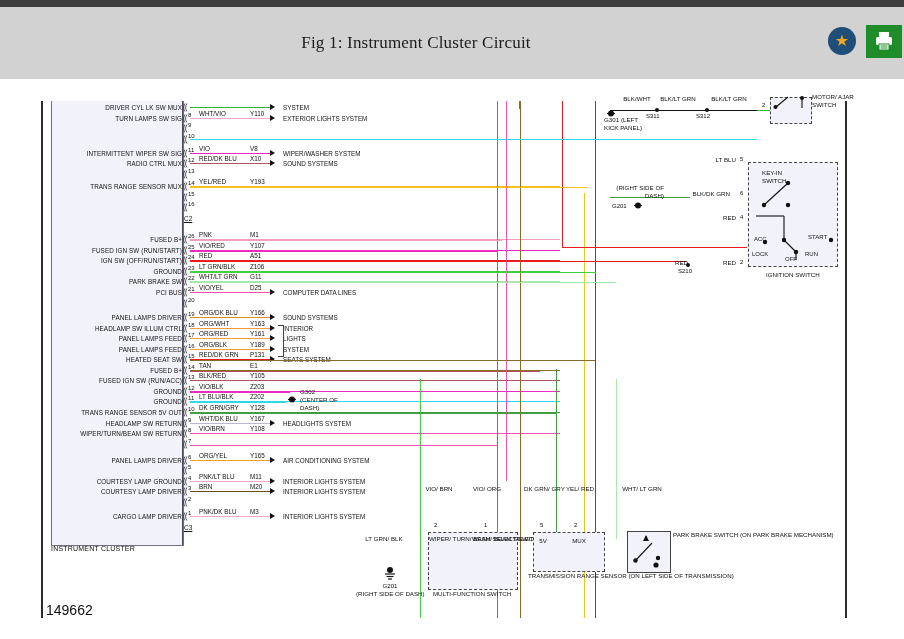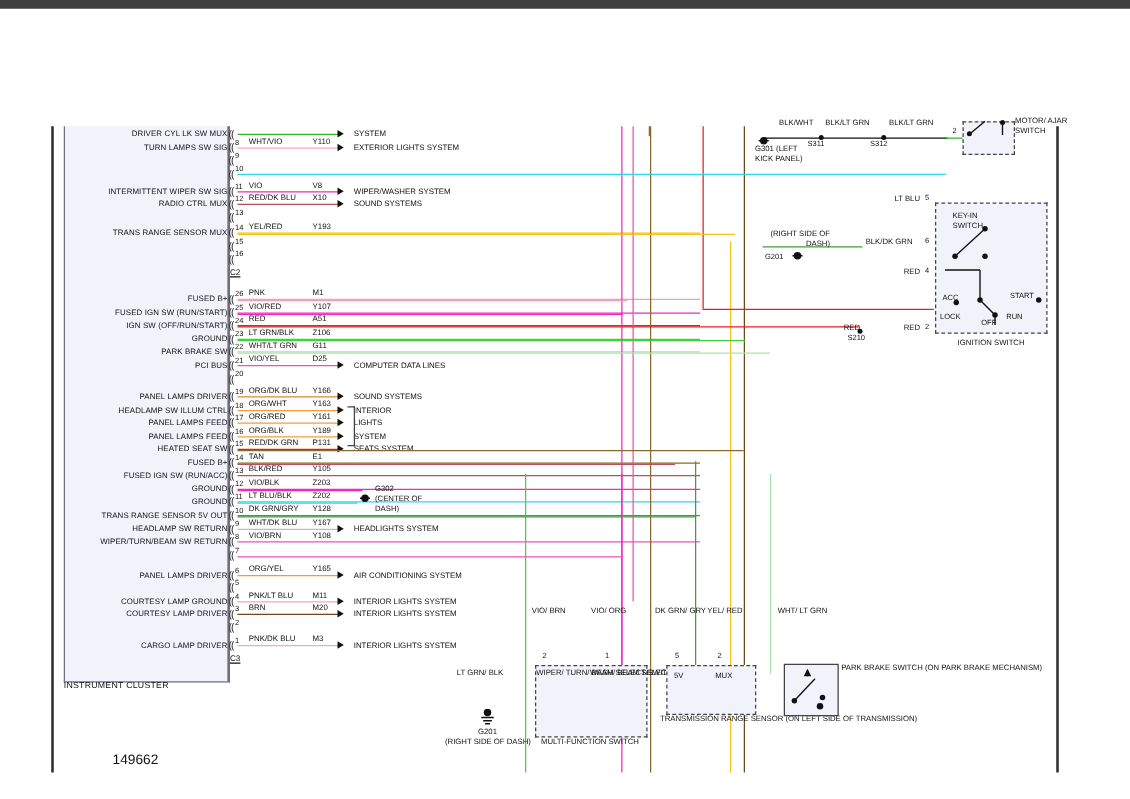--- a/index.html
+++ b/index.html
@@ -35,21 +35,21 @@
   }
   #print-btn svg{position:absolute;left:7px;top:5px;}
 
   
   #canvas{
     position:absolute;left:0;top:79px;width:904px;height:560px;
     background:#ffffff;overflow:hidden;
   }
   #leftrule{position:absolute;left:41px;top:22px;width:2px;height:517px;background:#2b2b2b;}
   #rightrule{position:absolute;left:845px;top:22px;width:2px;height:517px;background:#2b2b2b;}
-  #figno{position:absolute;left:46px;top:523px;font-size:11px;color:#111;margin-left:44px;}
+  #figno{position:absolute;left:46px;top:523px;font-size:14px;color:#111;}
 
   
   #icbox{
     position:absolute;left:51px;top:22px;width:131px;height:444px;
     background:#f2f2fb;border:1px solid #6f6f8a;border-top:none;
   }
   #icbox-label{position:absolute;left:51px;top:466px;font-size:7px;color:#111;letter-spacing:.2px;}
 
   
   #conn{
@@ -80,20 +80,37 @@
   .gnd{position:absolute;}
   .splice-lbl{position:absolute;font-size:6px;color:#111;}
 </style>
 </head>
 <body>
 
 <div id="app">
 
   <div id="topstrip"></div>
 
+  <div id="header">
+    <div id="doc-title">Fig 1: Instrument Cluster Circuit</div>
+
+    <div id="fav-btn">
+      <span class="star">★</span>
+    </div>
+
+    <div id="print-btn">
+      <svg width="22" height="22" viewBox="0 0 22 22">
+        <rect x="6" y="2" width="10" height="5" fill="#ffffff"></rect>
+        <rect x="3" y="7" width="16" height="8" rx="1.5" fill="#ffffff"></rect>
+        <rect x="6" y="14" width="10" height="6" fill="#ffffff" stroke="#1e8c28" stroke-width="1"></rect>
+        <rect x="7.5" y="15.5" width="7" height="1" fill="#1e8c28"></rect>
+        <rect x="7.5" y="17.5" width="7" height="1" fill="#1e8c28"></rect>
+      </svg>
+    </div>
+  </div>
 
   <div id="canvas">
 
     <div id="leftrule"></div>
     <div id="rightrule"></div>
     <div id="figno">149662</div>
 
     <div id="icbox"></div>
     <div id="icbox-label">INSTRUMENT CLUSTER</div>
     <div id="conn"></div>

